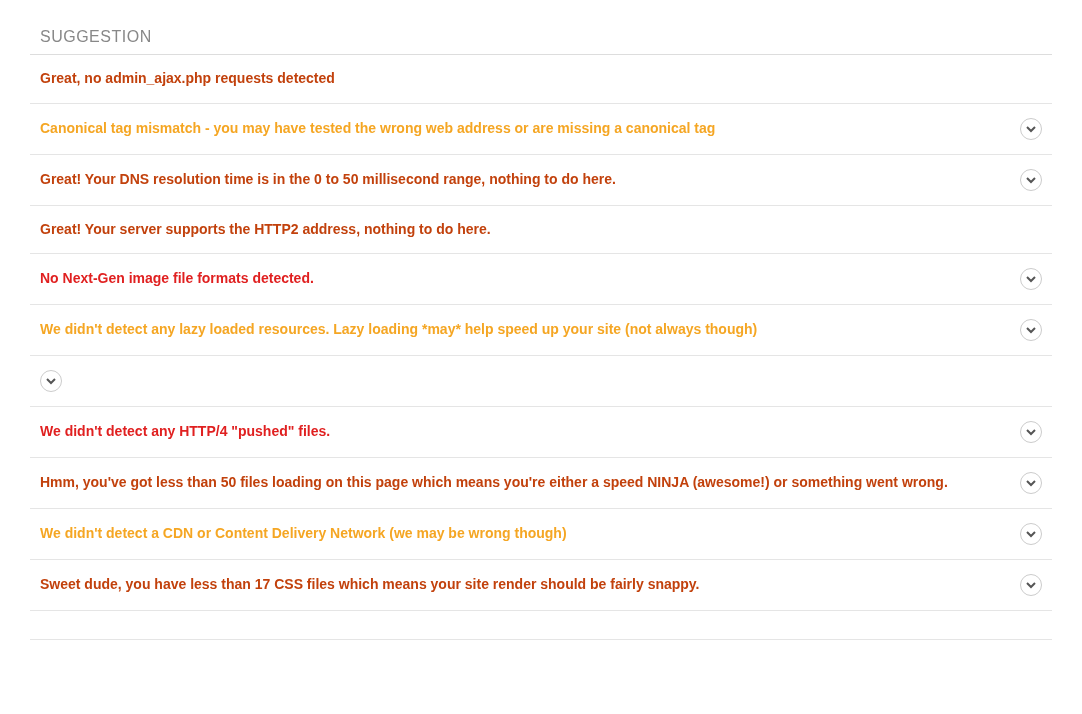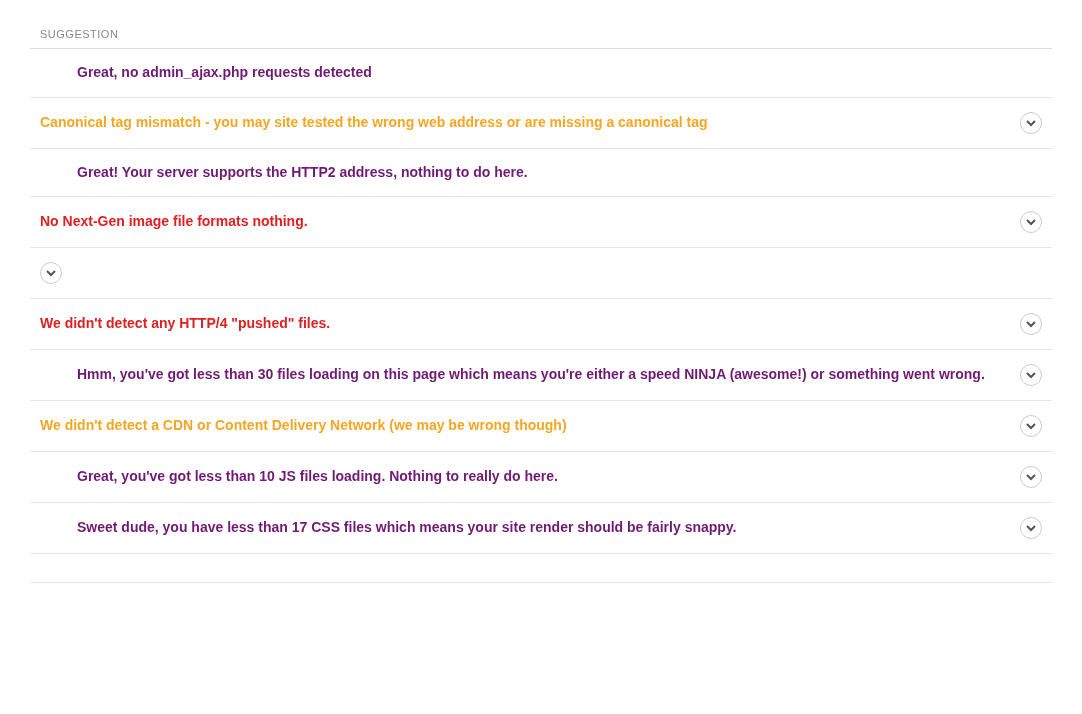--- a/index.html
+++ b/index.html
@@ -9,21 +9,21 @@
     }
     body {
       font-family: -apple-system, BlinkMacSystemFont, "Segoe UI", Helvetica, Arial, sans-serif;
       background: #ffffff;
       padding: 20px 30px;
     }
     .container {
       width: 100%;
     }
     .header {
-      font-size: 11px;
+      font-size: 16px;
       font-weight: 400;
       letter-spacing: 0.5px;
       color: #888888;
       padding: 8px 10px;
       border-bottom: 1px solid #dddddd;
     }
     .suggestion-row {
       display: flex;
       align-items: center;
       justify-content: space-between;
@@ -31,22 +31,21 @@
       border-bottom: 1px solid #e5e5e5;
     }
     .suggestion-text {
       font-size: 14px;
       font-weight: 600;
       line-height: 1.4;
       flex: 1;
       padding-right: 20px;
     }
     .status-good {
-      color: #701a75;
-      margin-left: 37px;
+      color: #c2410c;
     }
     .status-warn {
       color: #f5a623;
     }
     .status-bad {
       color: #e02020;
     }
     .expand-btn {
       width: 22px;
       height: 22px;
@@ -70,32 +69,48 @@
 </head>
 <body>
 
 <div class="container">
   <div class="header">SUGGESTION</div>
   <div id="rows">
       <div class="suggestion-row">
         <div class="suggestion-text status-good">Great, no admin_ajax.php requests detected</div>
       </div>
       <div class="suggestion-row">
-        <div class="suggestion-text status-warn">Canonical tag mismatch - you may site tested the wrong web address or are missing a canonical tag</div>
+        <div class="suggestion-text status-warn">Canonical tag mismatch - you may have tested the wrong web address or are missing a canonical tag</div>
+        <div class="expand-btn">
+          <svg viewBox="0 0 10 10">
+            <polyline points="1,3 5,7 9,3"></polyline>
+          </svg>
+        </div>
+      </div>
+      <div class="suggestion-row">
+        <div class="suggestion-text status-good">Great! Your DNS resolution time is in the 0 to 50 millisecond range, nothing to do here.</div>
         <div class="expand-btn">
           <svg viewBox="0 0 10 10">
             <polyline points="1,3 5,7 9,3"></polyline>
           </svg>
         </div>
       </div>
       <div class="suggestion-row">
         <div class="suggestion-text status-good">Great! Your server supports the HTTP2 address, nothing to do here.</div>
       </div>
       <div class="suggestion-row">
-        <div class="suggestion-text status-bad">No Next-Gen image file formats nothing.</div>
+        <div class="suggestion-text status-bad">No Next-Gen image file formats detected.</div>
+        <div class="expand-btn">
+          <svg viewBox="0 0 10 10">
+            <polyline points="1,3 5,7 9,3"></polyline>
+          </svg>
+        </div>
+      </div>
+      <div class="suggestion-row">
+        <div class="suggestion-text status-warn">We didn't detect any lazy loaded resources. Lazy loading *may* help speed up your site (not always though)</div>
         <div class="expand-btn">
           <svg viewBox="0 0 10 10">
             <polyline points="1,3 5,7 9,3"></polyline>
           </svg>
         </div>
       </div>
       <div class="suggestion-row">
         <div class="expand-btn">
           <svg viewBox="0 0 10 10">
             <polyline points="1,3 5,7 9,3"></polyline>
@@ -104,37 +119,29 @@
       </div>
       <div class="suggestion-row">
         <div class="suggestion-text status-bad">We didn't detect any HTTP/4 "pushed" files.</div>
         <div class="expand-btn">
           <svg viewBox="0 0 10 10">
             <polyline points="1,3 5,7 9,3"></polyline>
           </svg>
         </div>
       </div>
       <div class="suggestion-row">
-        <div class="suggestion-text status-good">Hmm, you've got less than 30 files loading on this page which means you're either a speed NINJA (awesome!) or something went wrong.</div>
+        <div class="suggestion-text status-good">Hmm, you've got less than 50 files loading on this page which means you're either a speed NINJA (awesome!) or something went wrong.</div>
         <div class="expand-btn">
           <svg viewBox="0 0 10 10">
             <polyline points="1,3 5,7 9,3"></polyline>
           </svg>
         </div>
       </div>
       <div class="suggestion-row">
         <div class="suggestion-text status-warn">We didn't detect a CDN or Content Delivery Network (we may be wrong though)</div>
-        <div class="expand-btn">
-          <svg viewBox="0 0 10 10">
-            <polyline points="1,3 5,7 9,3"></polyline>
-          </svg>
-        </div>
-      </div>
-      <div class="suggestion-row">
-        <div class="suggestion-text status-good">Great, you've got less than 10 JS files loading. Nothing to really do here.</div>
         <div class="expand-btn">
           <svg viewBox="0 0 10 10">
             <polyline points="1,3 5,7 9,3"></polyline>
           </svg>
         </div>
       </div>
       <div class="suggestion-row">
         <div class="suggestion-text status-good">Sweet dude, you have less than 17 CSS files which means your site render should be fairly snappy.</div>
         <div class="expand-btn">
           <svg viewBox="0 0 10 10">

